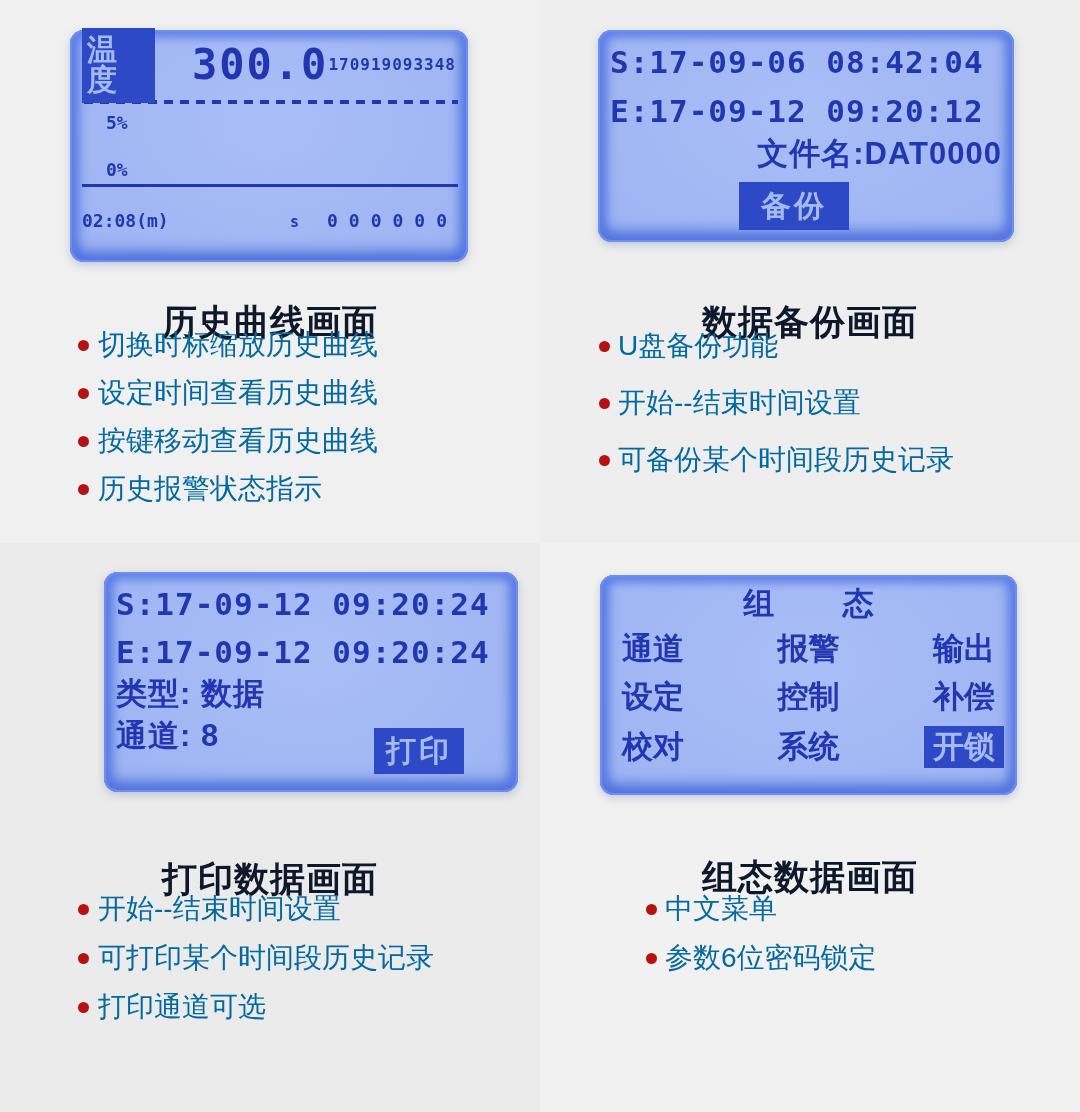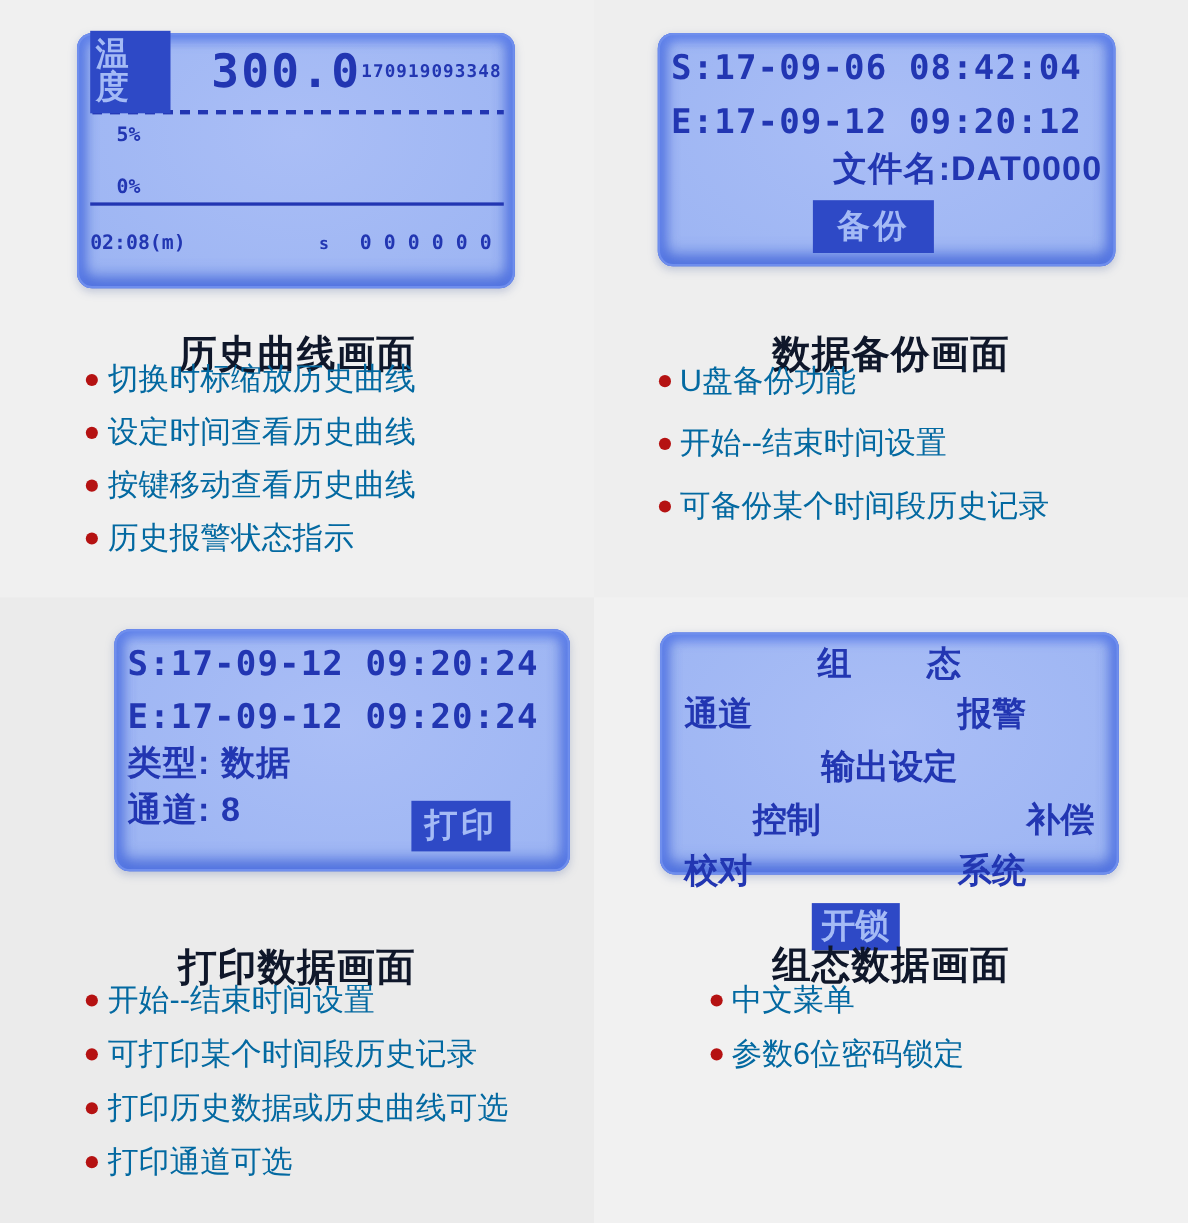--- a/index.html
+++ b/index.html
@@ -70,21 +70,21 @@
   #lcd-print .l3 { margin-top:7px; line-height:1.25; }
   #lcd-print .l4 { margin-top:3px; line-height:1.25; }
   .btn-print { position:absolute; right:54px; bottom:18px; font-size:30px; line-height:1;
                padding:8px 12px; letter-spacing:3px; }
 
   
   #lcd-config { left:60px; top:32px; width:417px; height:220px; padding:10px 22px 12px;
                 display:flex; flex-direction:column; }
   .cfg-title { text-align:center; font-size:31px; line-height:1.2;
                letter-spacing:30px; padding-left:30px; }
-  .cfg-grid { display:grid; grid-template-columns:1fr 1fr; margin-top:8px;
+  .cfg-grid { display:grid; grid-template-columns:1fr 1fr 1fr; margin-top:8px;
               row-gap:9px; font-size:31px; line-height:1.25; align-items:center; }
   .cfg-grid > .c1 { justify-self:start; }
   .cfg-grid > .c2 { justify-self:center; }
   .cfg-grid > .c3 { justify-self:end; }
   .cell-inv { padding:2px 9px; margin-right:-9px; }
 
   
   .sec-title { position:absolute; width:100%; text-align:center;
                font-size:35px; font-weight:bold; color:#0f172a; letter-spacing:1px; }
   #q-tl .sec-title, #q-tr .sec-title { top:270px; }
@@ -165,21 +165,20 @@
       <div class="lcd-line mono l1">S:17-09-12 09:20:24</div>
       <div class="lcd-line mono l2">E:17-09-12 09:20:24</div>
       <div class="lcd-line l3">类型: 数据</div>
       <div class="lcd-line l4">通道: 8</div>
       <div class="btn-print inv">打印</div>
     </div>
     <h2 class="sec-title">打印数据画面</h2>
     <ul class="bullets">
       <li>开始--结束时间设置</li>
       <li>可打印某个时间段历史记录</li>
-      <li>打印历史数据或历史曲线可选</li>
       <li>打印通道可选</li>
     </ul>
   </section>
 
   <section class="quad" id="q-br">
     <div class="lcd" id="lcd-config">
       <div class="cfg-title">组 态</div>
       <div class="cfg-grid">
         <span class="c1">通道</span>
         <span class="c2">报警</span>

